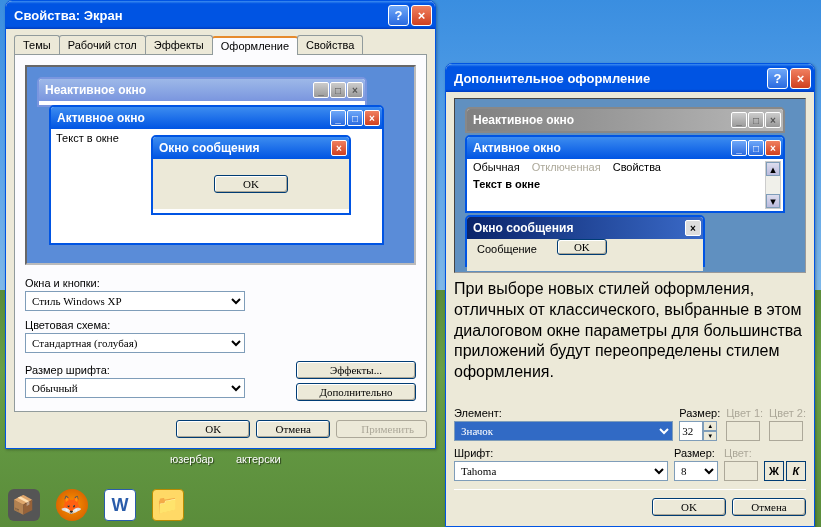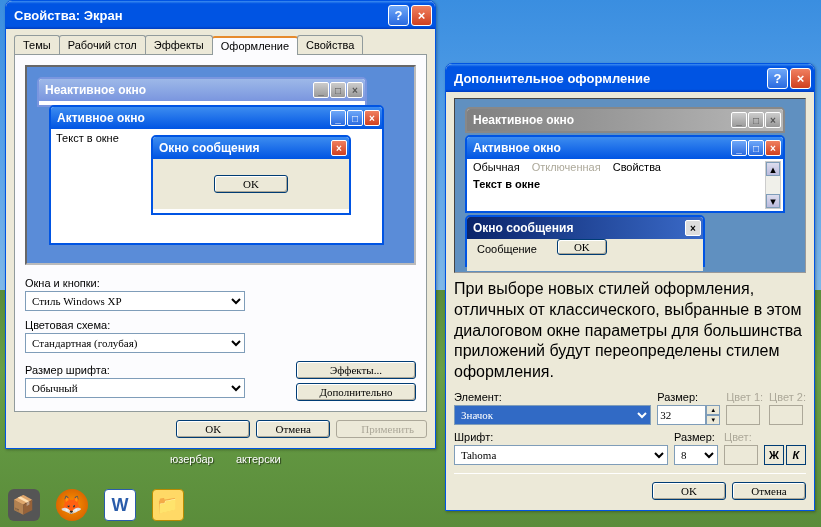--- a/index.html
+++ b/index.html
@@ -314,29 +314,29 @@
     <div style="display:flex; gap:6px; margin-bottom:6px; align-items:flex-end;">
       <div style="flex:1;">
         <span class="label">Элемент:</span>
         <select style="width:100%; background:#316ac5; color:#fff;">
           <option>Значок</option>
         </select>
       </div>
       <div>
         <span class="label">Размер:</span>
         <div style="display:flex;">
-          <input type="text" style="width: 49px;" value="32">
+          <input type="text" style="width: 24px;" value="32">
           <div style="display:flex;flex-direction:column;">
             <div style="width:14px;height:10px;border:1px solid #7f9db9;font-size:7px;text-align:center;line-height:8px;">▴</div>
             <div style="width:14px;height:10px;border:1px solid #7f9db9;font-size:7px;text-align:center;line-height:8px;">▾</div>
           </div>
         </div>
       </div>
       <div>
-        <span class="label" style="color:#aca899;">Цвет 1:</span>
+        <span class="label" style="color:#aca899;margin-top:16px;">Цвет 1:</span>
         <div class="color-btn"></div>
       </div>
       <div>
         <span class="label" style="color:#aca899;">Цвет 2:</span>
         <div class="color-btn"></div>
       </div>
     </div>
 
     <div style="display:flex; gap:6px; align-items:flex-end;">
       <div style="flex:1;">

